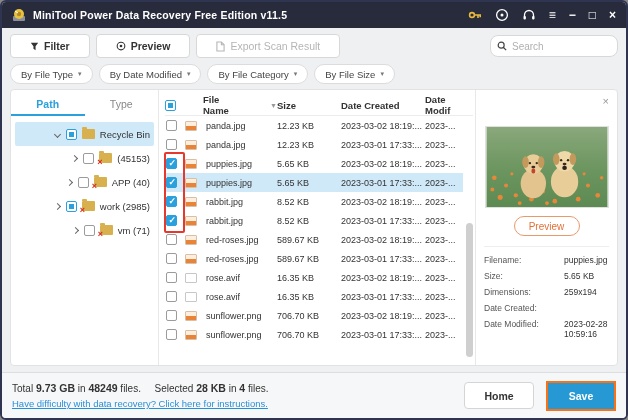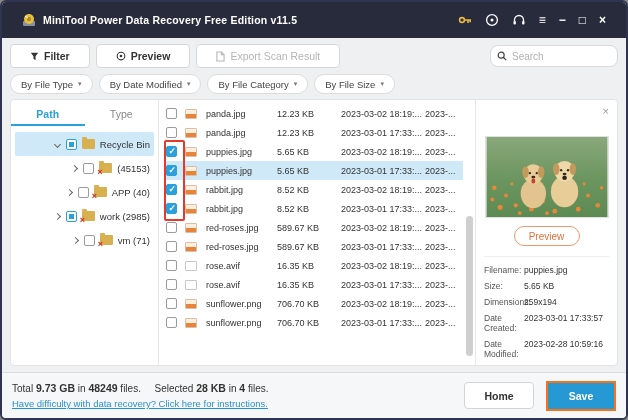--- a/index.html
+++ b/index.html
@@ -1,21 +1,21 @@
 <!DOCTYPE html>
 <html><head>
 <meta charset="utf-8">
 <style>
   * { margin:0; padding:0; box-sizing:border-box; }
   html,body { width:628px; height:420px; font-family:"Liberation Sans", sans-serif; background:#888; }
   .window { width:628px; height:420px; border:2px solid #2f3450; border-radius:6px; overflow:hidden;
             display:flex; flex-direction:column; background:#eef0f2; }
 
   
-  .titlebar { height:36px; background:#282b3b; display:flex; align-items:center; padding:0 20px; flex:0 0 auto; }
+  .titlebar { height:26px; background:#282b3b; display:flex; align-items:center; padding:0 10px; flex:0 0 auto; }
   .logo { width:14px; height:14px; margin-right:7px; flex:0 0 auto; }
   .title { color:#fff; font-size:10.5px; font-weight:700; letter-spacing:.2px; }
   .tb-right { margin-left:auto; display:flex; align-items:center; gap:13px; }
   .tbico { width:14px; height:14px; display:flex; align-items:center; justify-content:center; color:#fff; font-size:11px; cursor:pointer; }
   .tbtxt { color:#fff; font-size:12px; line-height:14px; cursor:pointer; font-weight:700; }
 
   
   .toolbar { height:30px; display:flex; align-items:center; padding:0 8px; gap:6px; flex:0 0 auto; margin-top:3px; }
   .tbtn { height:24px; background:#fff; border:1px solid #d8d8d8; border-radius:4px; display:flex; align-items:center;
           gap:5px; padding:0 19px; font-size:10.5px; font-weight:700; color:#333; cursor:pointer; }
@@ -77,21 +77,21 @@
   .vthumb { position:absolute; top:36%; height:62%; width:7px; background:#cfcfcf; border-radius:4px; cursor:pointer; }
 
   
   .pvpanel { width:142px; flex:0 0 auto; border-left:1px solid #e8e8e8; padding:4px 8px; position:relative; }
   .pvclose { position:absolute; top:6px; right:8px; color:#999; font-size:11px; cursor:pointer; line-height:10px; }
   .photo { display:block; margin:32px auto 8px; border:1px solid #e0e0e0; }
   .pvbtn { display:block; margin:0 auto; width:66px; height:20px; background:#fff; border:1px solid #e89a6b; border-radius:10px;
            color:#e2703a; font-size:10px; cursor:pointer; font-family:"Liberation Sans",sans-serif; }
   .pvinfo { margin-top:10px; border-top:1px solid #eee; padding-top:8px; }
   .inforow { display:flex; font-size:8.5px; color:#444; margin-bottom:6px; }
-  .ilabel { width:40px; flex:0 0 auto; color:#555; }
+  .ilabel { width:80px; flex:0 0 auto; color:#555; }
   .ivalue { flex:1; color:#333; }
 
   
   .statusbar { flex:0 0 auto; height:46px; border-top:1px solid #ddd; background:#f6f7f8; display:flex; align-items:center; padding:0 10px; }
   .sleft { display:flex; flex-direction:column; gap:4px; }
   .sline { font-size:10px; color:#333; }
   .sline b { font-size:10.5px; }
   .sline .gap { display:inline-block; width:8px; }
   .slink { font-size:9.5px; color:#2b8fd8; text-decoration:underline; cursor:pointer; }
   .sright { margin-left:auto; display:flex; align-items:center; gap:12px; }
@@ -219,20 +219,31 @@
         <div class="titem lvl1">
           <span class="chev"></span>
           <span class="cb"></span>
           <span class="folder del"></span>
           <span>vm (71)</span>
         </div>
       </div>
     </div>
 
     <div class="listpanel">
+      <div class="lgrid lheader">
+        <span class="cb part"></span>
+        <span></span>
+        <span class="hname">
+          <span>File Name</span>
+          <span class="sortico">▼</span>
+        </span>
+        <span>Size</span>
+        <span>Date Created</span>
+        <span>Date Modif</span>
+      </div>
       <div class="lbody">
 
         <div class="lgrid row">
           <span class="cb"></span>
           <span class="fic"></span>
           <span class="fname">panda.jpg</span>
           <span class="fsize">12.23 KB</span>
           <span class="fdate">2023-03-02 18:19:...</span>
           <span class="fmod">2023-...</span>
         </div>
@@ -395,21 +406,20 @@
         <div class="inforow">
           <span class="ilabel">Size:</span>
           <span class="ivalue">5.65 KB</span>
         </div>
         <div class="inforow">
           <span class="ilabel">Dimensions:</span>
           <span class="ivalue">259x194</span>
         </div>
         <div class="inforow">
           <span class="ilabel">Date Created:</span>
-          <span class="ivalue">2023-03-01 17:33:57</span>
         </div>
         <div class="inforow">
           <span class="ilabel">Date Modified:</span>
           <span class="ivalue">2023-02-28 10:59:16</span>
         </div>
       </div>
     </div>
   </div>
 
   <div class="statusbar">

